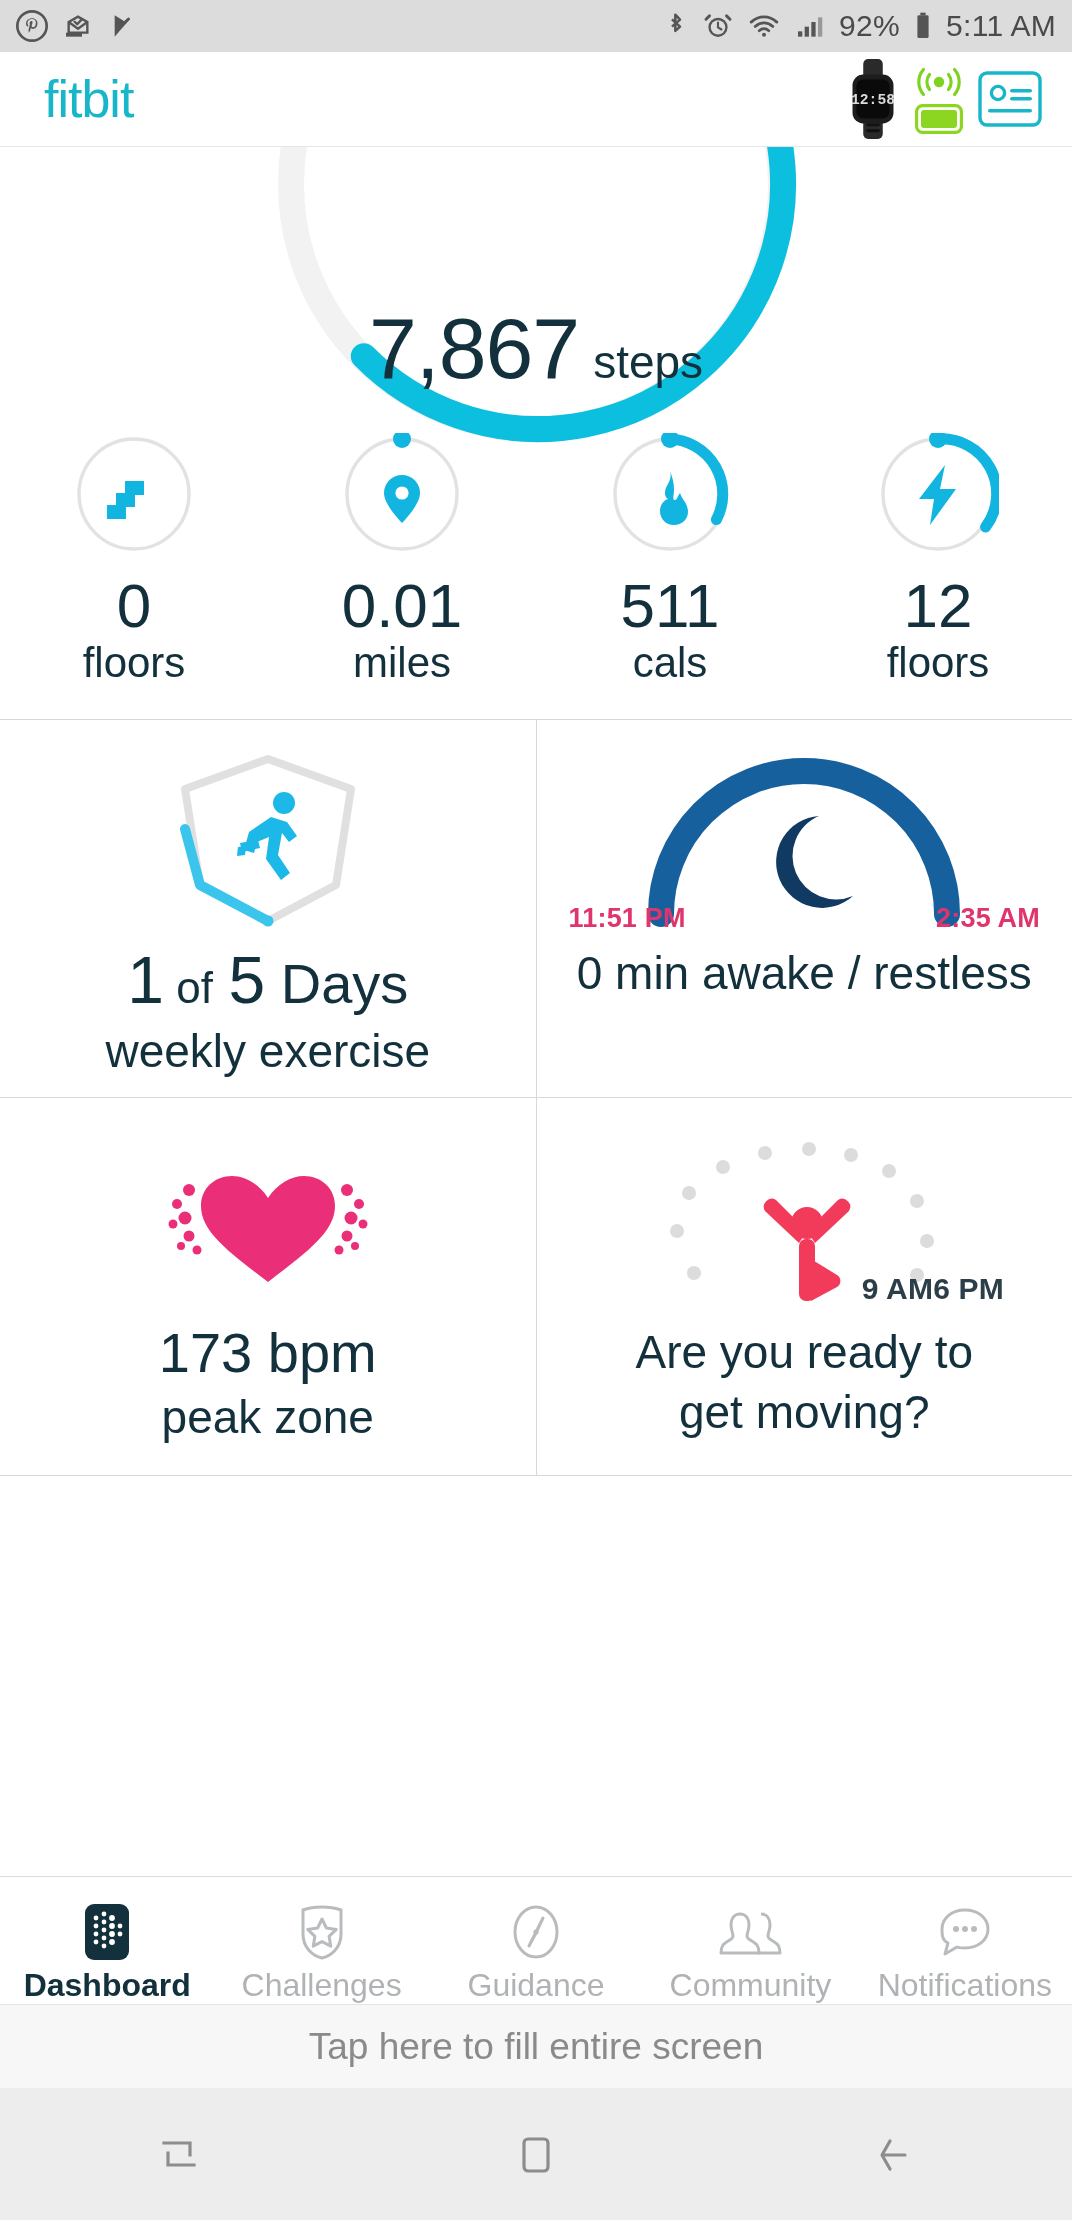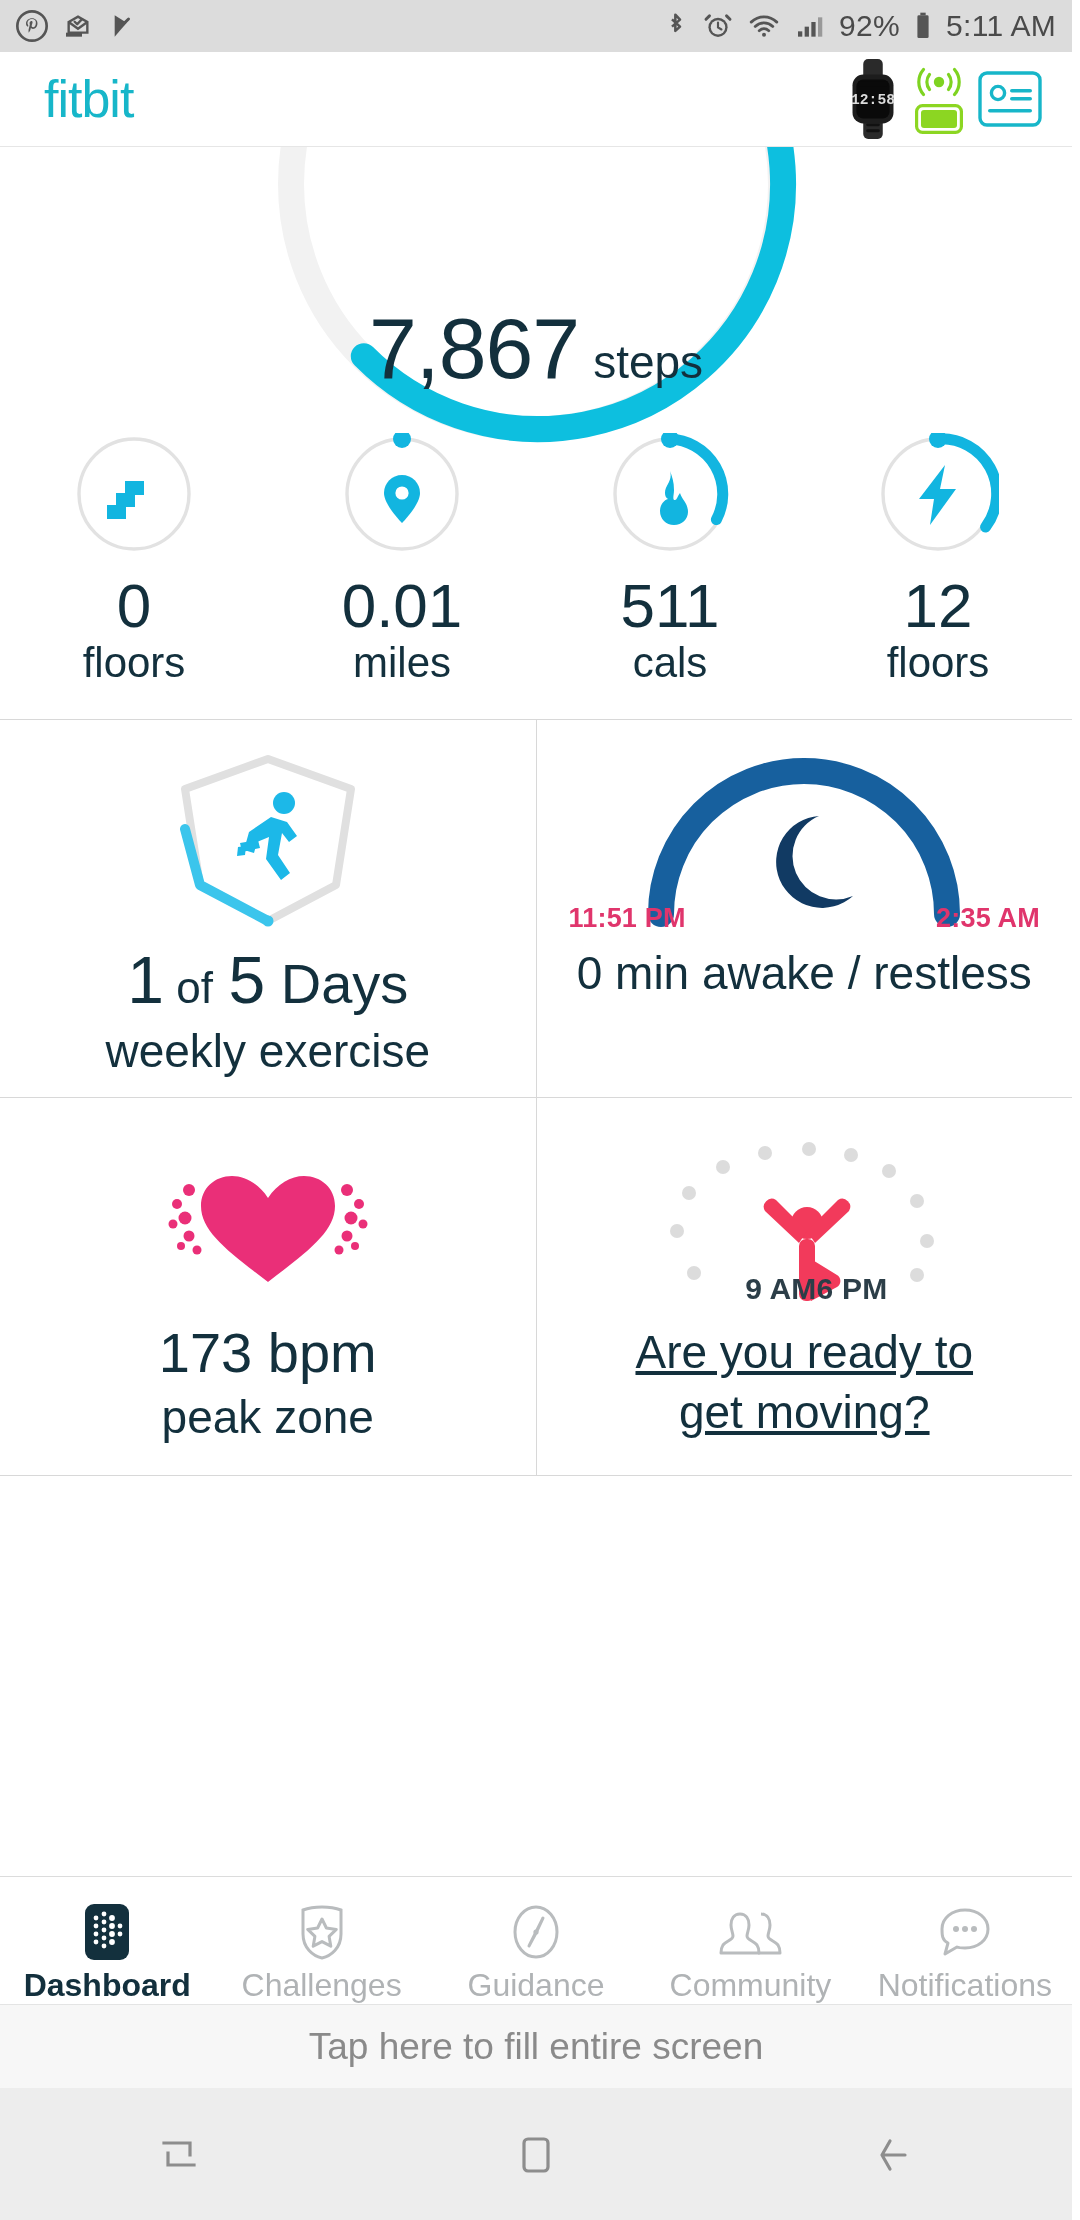--- a/index.html
+++ b/index.html
@@ -59,25 +59,25 @@
   .card {
     flex:1; display:flex; flex-direction:column; align-items:center;
     padding-top:24px; background:#fff; position:relative;
   }
   .card + .card { border-left:1px solid #d8d8d8; }
   .card-art { height:198px; display:flex; align-items:center; justify-content:center; position:relative; width:100%; }
   .card-main { font-size:56px; font-weight:300; line-height:1.18; text-align:center; color:#13303d; }
   .card-main .big { font-size:66px; }
   .card-main .sm { font-size:44px; }
   .card-sub { font-size:46px; font-weight:300; text-align:center; line-height:1.2; color:#13303d; margin-top:4px; }
-  .card-sub.tight { line-height:1.22;text-decoration:underline; }
+  .card-sub.tight { line-height:1.22; }
 
   .sleep-times { position:absolute; left:0; right:0; bottom:8px; display:flex; justify-content:space-between; padding:0 32px; }
   .sleep-time { font-size:27px; font-weight:700; color:#e0356c; letter-spacing:.2px; }
-  .hourly-times { position:absolute; left:0; right:12px; bottom:14px; display:flex; justify-content:center; padding:0 56px;margin-left:36px; }
+  .hourly-times { position:absolute; left:0; right:12px; bottom:14px; display:flex; justify-content:flex-end; padding:0 56px;margin-left:36px; }
   .hourly-time { font-size:30px; font-weight:700; color:#2c3e48; letter-spacing:.2px; }
 
   
   .navbar {
     flex:0 0 128px; background:#ffffff; display:flex; align-items:flex-start;
     border-top:1px solid #dcdcdc; padding-top:24px;
   }
   .nav-item { flex:1; display:flex; flex-direction:column; align-items:center; gap:4px; }
   .nav-ico { height:62px; display:flex; align-items:center; justify-content:center; }
   .nav-lbl { font-size:32px; color:#b0b3b5; font-weight:400; }

